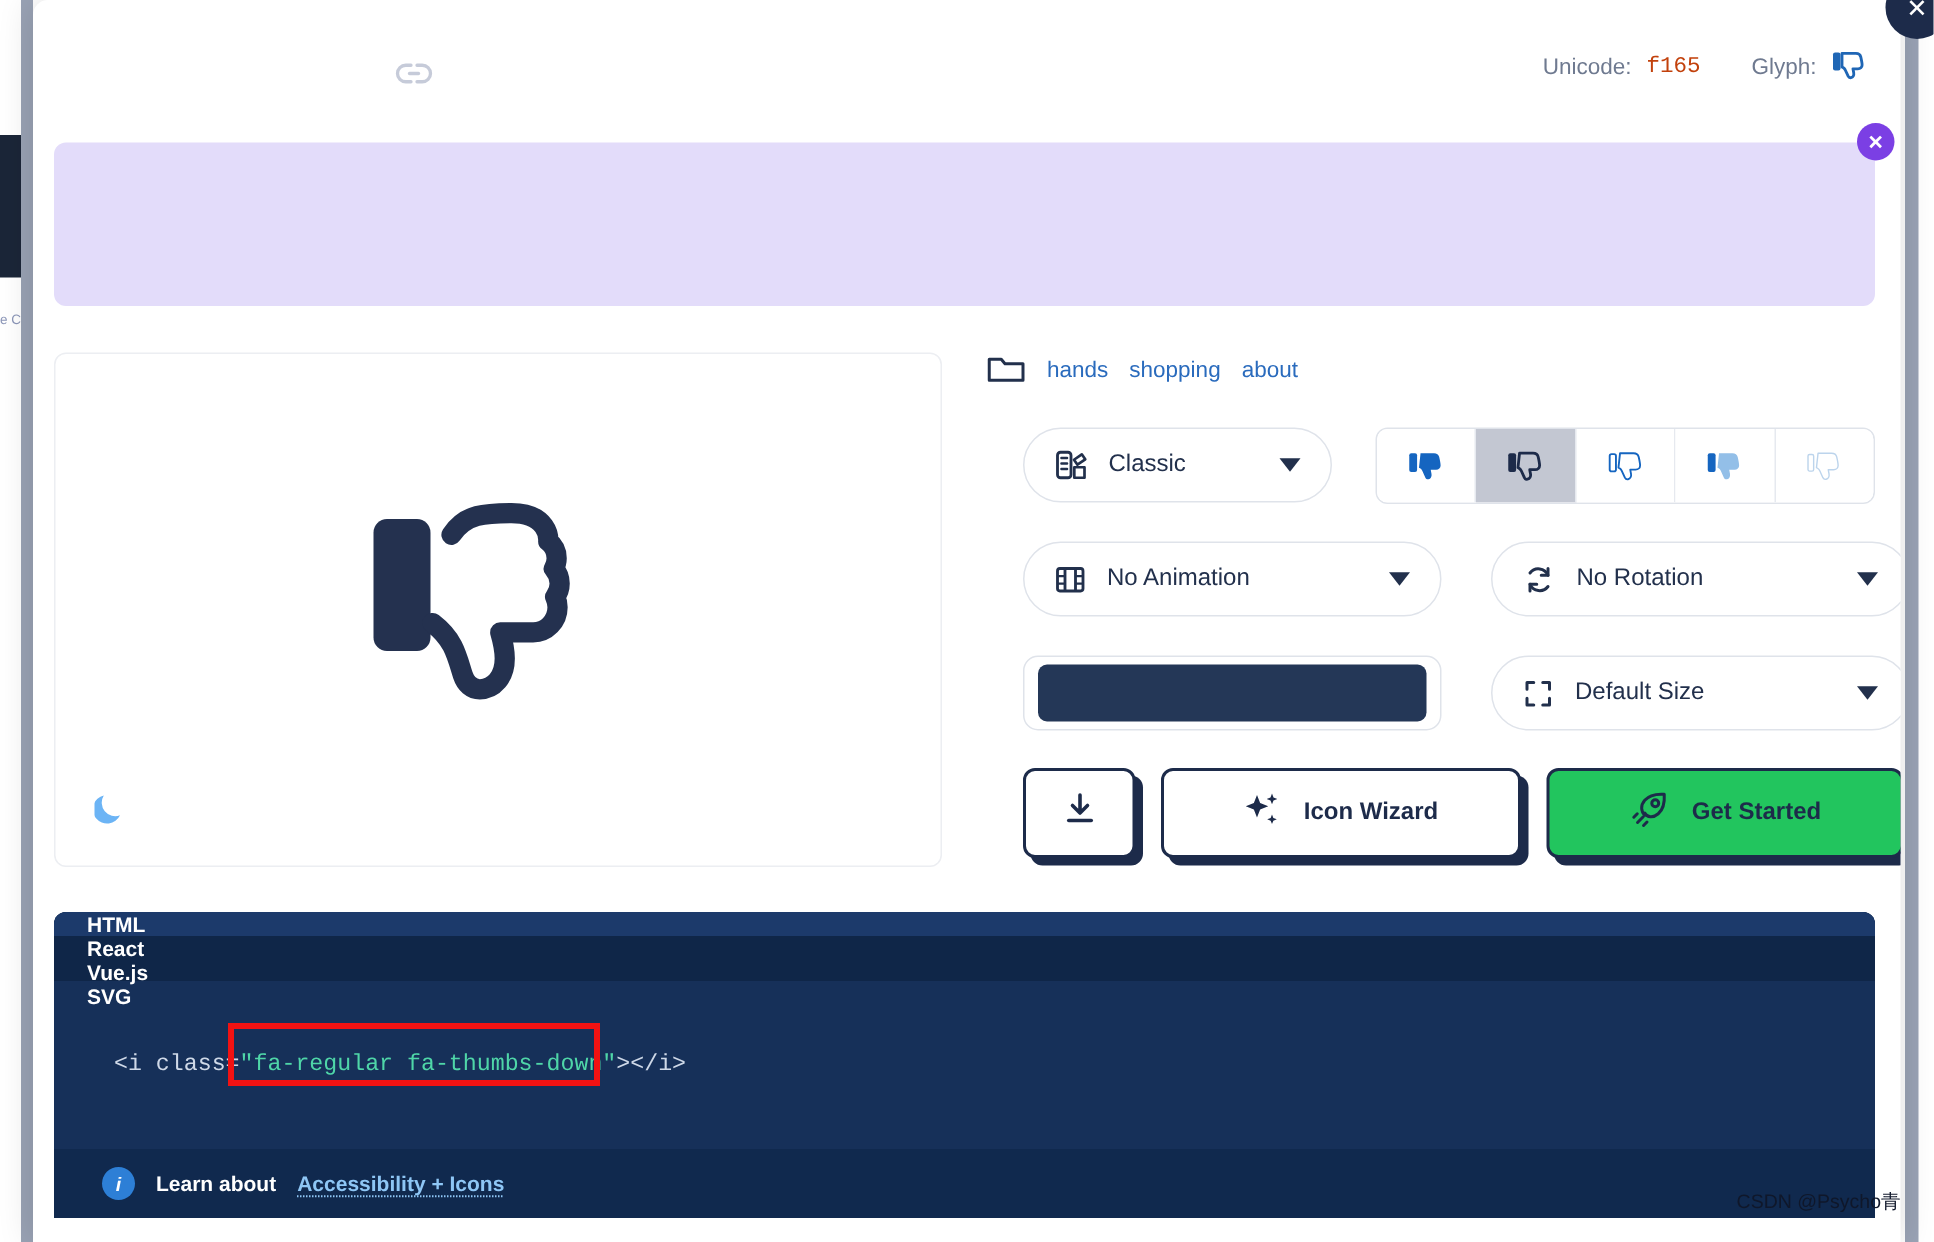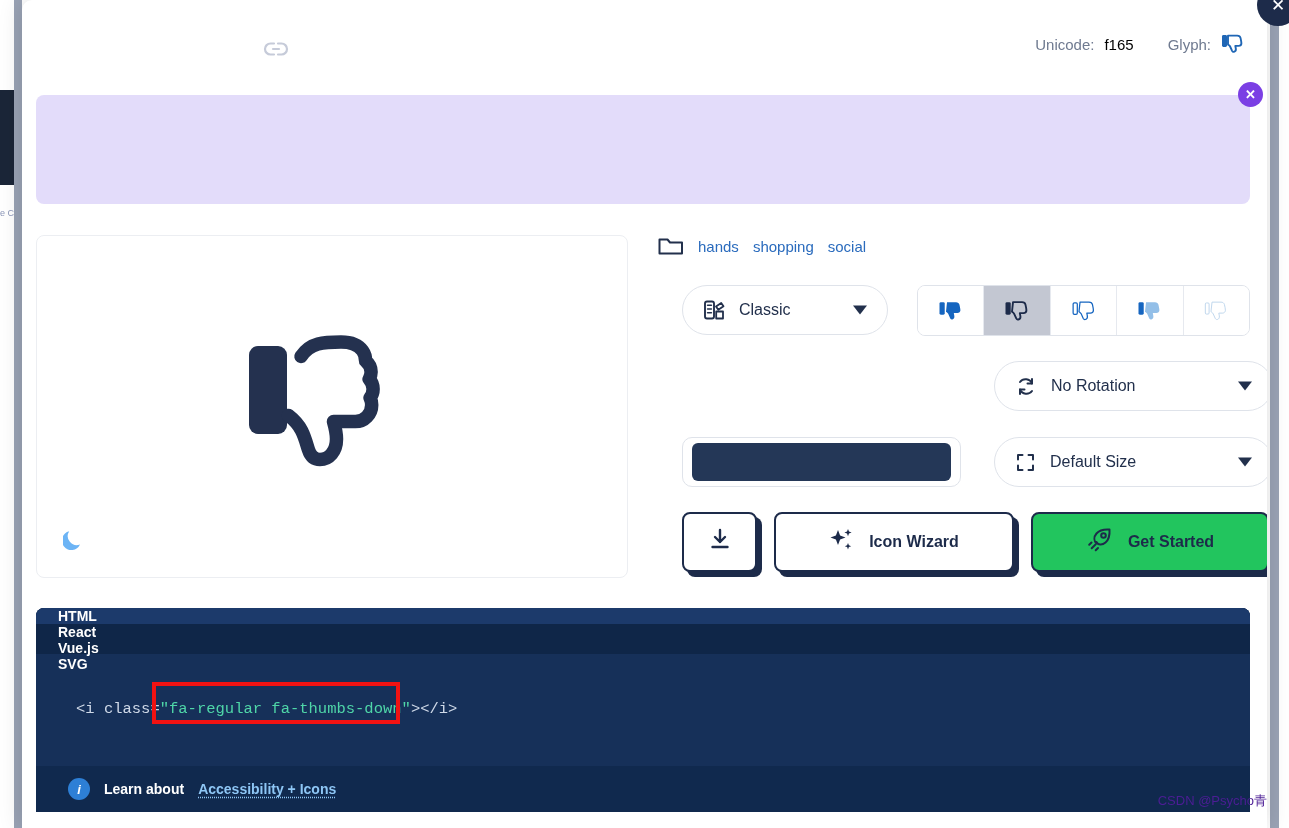--- a/index.html
+++ b/index.html
@@ -57,21 +57,21 @@
     position: absolute; left: 14px; top: 30px;
     font-size: 30px; font-weight: 700; color: #22304c; letter-spacing: -0.3px;
   }
   .link-icon {
     position: absolute; left: 240px; top: 38px;
     width: 28px; height: 22px; color: #c6cbd9;
   }
   .meta { position: absolute; right: 22px; top: 33px; display: flex; align-items: center; gap: 34px; }
   .meta-group { display: flex; align-items: center; gap: 10px; }
   .meta-label { font-size: 15px; color: #6f7a90; }
-  .meta-value { font-size: 15px; color: #000000; font-family: Liberation Sans, sans-serif; }
+  .meta-value { font-size: 15px; color: #c2410c; font-family: Liberation Mono, monospace; }
   .meta-glyph { color: #1f66b5; display: flex; align-items: center; }
 
   
   .banner {
     position: absolute; left: 14px; top: 95px; width: 1214px; height: 109px;
     background: #e3dcfa; border-radius: 8px;
   }
 
   
   .preview {
@@ -187,21 +187,21 @@
   #close-banner {
     position: absolute; left: 1238px; top: 82px; width: 25px; height: 25px;
     border-radius: 50%; background: #7b3fe4; color: #fff;
     display: flex; align-items: center; justify-content: center;
     font-size: 13px; font-weight: 700; cursor: pointer; z-index: 40;
   }
 
   
   #watermark {
     position: absolute; right: 22px; bottom: 18px;
-    font-size: 13px; color: #4c1d95; z-index: 50; text-align: center;
+    font-size: 13px; color: #0f172a; z-index: 50; text-align: center;
   }
 </style>
 </head>
 <body>
 
 <div id="bg-page">
   <div id="bg-dark-block"></div>
   <div id="bg-text-col">e C ^ . n C s s L</div>
 </div>
 <div id="bg-scroll"></div>
@@ -252,21 +252,21 @@
   </div>
 
   <div class="tags">
     <span class="folder-icon">
       <svg width="26" height="21" viewBox="0 0 26 21" fill="none">
         <path d="M1.5 17.5V3.5h8l2.5 3h12v11z" stroke="currentColor" stroke-width="2" stroke-linejoin="round"></path>
       </svg>
     </span>
     <span class="tag">hands</span>
     <span class="tag">shopping</span>
-    <span class="tag">social</span>
+    <span class="tag">about</span>
   </div>
 
   <div class="ctl-row" style="left:660px; top:285px;">
     <div class="select" style="width:206px;">
       <span class="sicon">
         <svg width="22" height="22" viewBox="0 0 22 22" fill="none">
           <rect x="2" y="2.5" width="9" height="17" rx="2" stroke="currentColor" stroke-width="1.9"></rect>
           <path d="M4.6 6.3h3.8M4.6 10h3.8M4.6 13.7h3.8" stroke="currentColor" stroke-width="1.6" stroke-linecap="round"></path>
           <path d="M13 7.5l5.2-3.6 2.3 3.3-5.2 3.6z" stroke="currentColor" stroke-width="1.8" stroke-linejoin="round"></path>
           <path d="M13.2 12.5h6.8v7h-6.8z" stroke="currentColor" stroke-width="1.8" stroke-linejoin="round"></path>
@@ -303,20 +303,33 @@
       </svg>
     </div>
     <div class="variant">
       <svg width="26" height="23" viewBox="0 0 24 22" fill="none" stroke="#bcd4ec">
         <rect x="1.8" y="3.8" width="3.6" height="10.6" rx="1" stroke-width=".9"></rect>
         <path d="M8.2 3h8.6c1.7 0 3 1 3.3 2.4.5 2.2.9 4 .9 5.4 0 1.5-1.2 2.7-2.9 2.7h-3.4l.5 2.7c.3 1.6-.5 3.1-1.9 3.4-.8.2-1.6-.2-2-1l-2-4.4c-.3-.7-.8-1.2-1.4-1.6l-.7-.4z" stroke-width=".9" stroke-linejoin="round"></path>
       </svg>
     </div>
   </div>
 
+  <div class="ctl-row" style="left:660px; top:361px;">
+    <div class="select" style="width:279px;">
+      <span class="sicon">
+        <svg width="21" height="21" viewBox="0 0 21 21" fill="none">
+          <rect x="2" y="3" width="17" height="15" rx="1.6" stroke="currentColor" stroke-width="1.9"></rect>
+          <path d="M7 3v15M14 3v15" stroke="currentColor" stroke-width="1.9"></path>
+          <path d="M2 8h5M2 13h5M14 8h5M14 13h5" stroke="currentColor" stroke-width="1.5"></path>
+        </svg>
+      </span>
+      <span class="slabel">No Animation</span>
+      <span class="caret"></span>
+    </div>
+  </div>
   <div class="ctl-row" style="left:972px; top:361px;">
     <div class="select" style="width:279px;">
       <span class="sicon">
         <svg width="22" height="21" viewBox="0 0 22 21" fill="none">
           <path d="M17 7.5A7 7 0 0 0 5 6" stroke="currentColor" stroke-width="2" stroke-linecap="round"></path>
           <path d="M5 13.5A7 7 0 0 0 17 15" stroke="currentColor" stroke-width="2" stroke-linecap="round"></path>
           <path d="M17 3v4.5h-4.5M5 18v-4.5h4.5" stroke="currentColor" stroke-width="2" stroke-linecap="round" stroke-linejoin="round"></path>
         </svg>
       </span>
       <span class="slabel">No Rotation</span>

